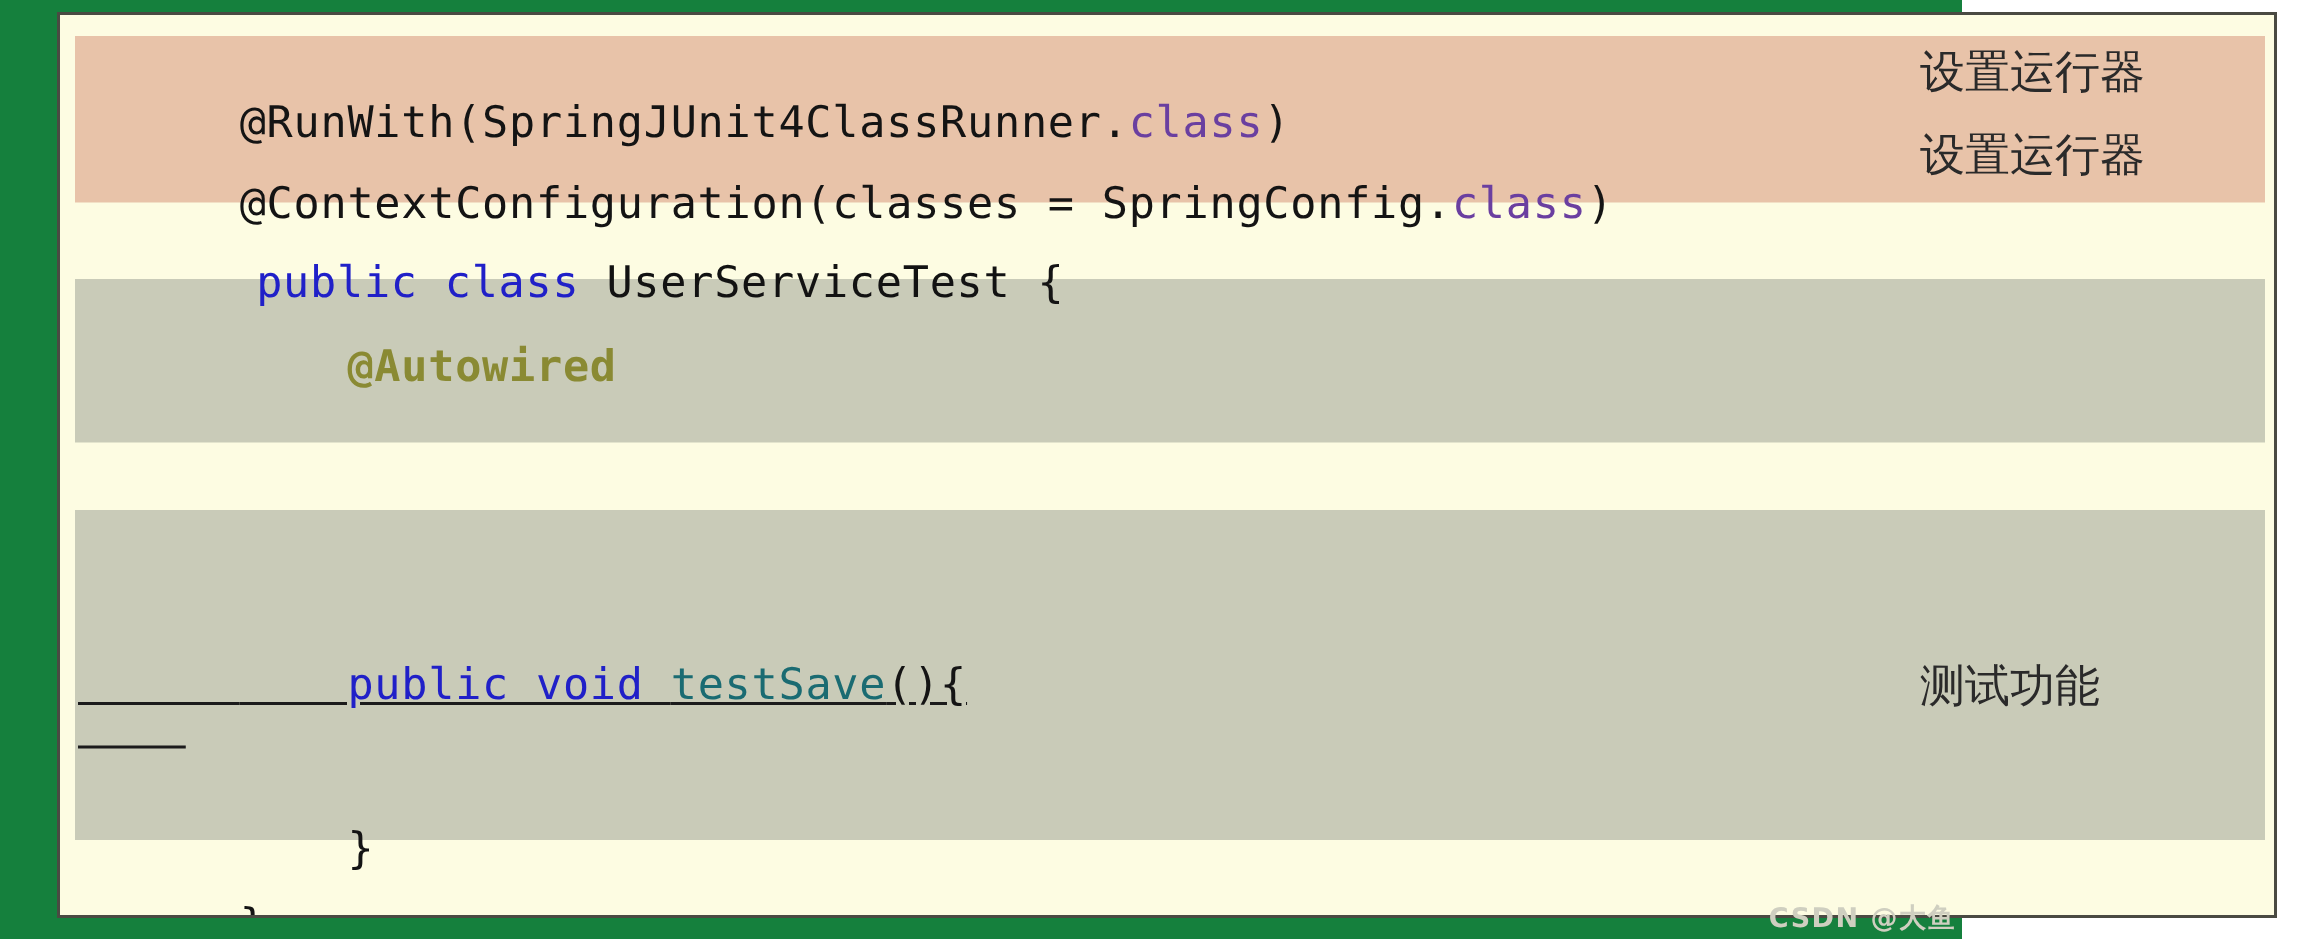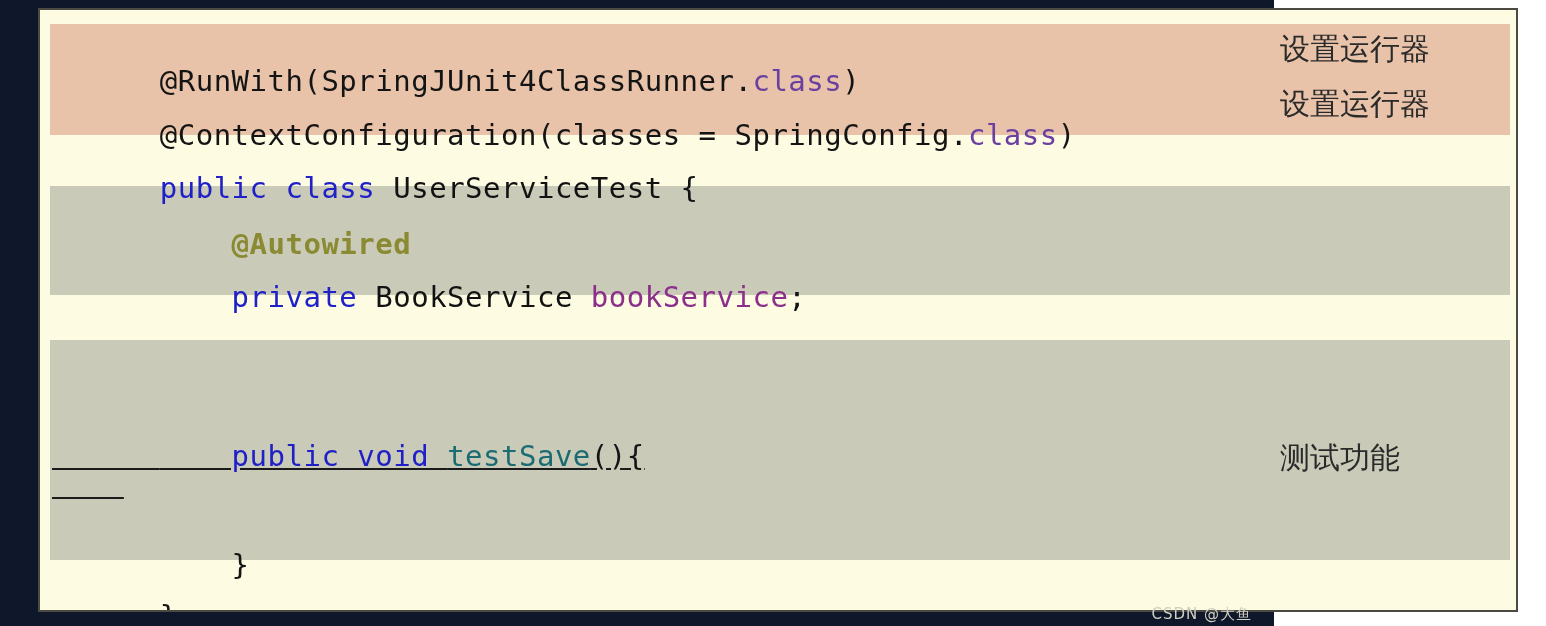--- a/index.html
+++ b/index.html
@@ -11,21 +11,22 @@
     width: 1546px;
     height: 626px;
     font-family: "DejaVu Sans Mono", "Liberation Mono", monospace;
     overflow: hidden;
   }
 
   #screenshot {
     position: relative;
     width: 1274px;
     height: 626px;
-    background: #0f172a;
+    background: #15803d;
+    padding-left: 34px;
   }
 
   
   .code-card {
     position: absolute;
     left: 38px;
     top: 8px;
     width: 1480px;
     height: 604px;
     box-sizing: border-box;
@@ -64,27 +65,28 @@
   .kw      { color: #2020c8; }
   .type    { color: #121212; }
   .cls     { color: #6a3fa0; }
   .ann     { color: #8a8a33; font-weight: bold; }
   .field   { color: #8b2f8b; }
   .method  { color: #1a6b72; }
   .plain   { color: #141414; }
 
   .watermark {
     position: absolute;
-    right: 22px;
+    right: 4px;
     bottom: 2px;
     font-family: "DejaVu Sans", "Liberation Sans", sans-serif;
-    font-size: 15px;
+    font-size: 18px;
     color: #cfcfc0;
     white-space: nowrap;
     letter-spacing: 1px;
+    font-weight: bold;
   }
 </style>
 </head>
 <body>
 
 <div id="screenshot">
 
   <div class="code-card">
 
     <div class="hl hl-salmon" style="left:10px; top:14px; width:1460px; height:54px;"></div>
@@ -96,31 +98,28 @@
     <div class="hl hl-sage" style="left:10px; top:330px; width:1460px; height:220px;"></div>
 
     <div class="code-text" style="left:12px; top:28px;">
       <span class="plain">@RunWith(SpringJUnit4ClassRunner.</span><span class="cls">class</span><span class="plain">)</span>
     </div>
 
     <div class="code-text" style="left:12px; top:82px;text-align:right;">
       <span class="plain">@ContextConfiguration(classes = SpringConfig.</span><span class="cls">class</span><span class="plain">)</span>
     </div>
 
-    <div class="code-text" style="left:12px; top:135px;">
+    <div class="code-text" style="left:23px; top:135px;">
       <span class="kw">public class </span><span class="type">UserServiceTest</span><span class="plain"> {</span>
     </div>
 
     <div class="code-text" style="left:12px; top:191px;">
       <span class="ann">    @Autowired</span>
     </div>
 
-    <div class="code-text" style="left:12px; top:244px;">
-      <span class="kw">    private </span><span class="type">BookService </span><span class="field">bookService</span><span class="plain">;</span>
-    </div>
 
 
     <div class="code-text" style="left:12px; top:403px;text-decoration:underline;">
       <span class="kw">    public void </span><span class="method">testSave</span><span class="plain">(){</span>
     </div>
 
 
     <div class="code-text" style="left:12px; top:512px;">
       <span class="plain">    }</span>
     </div>

